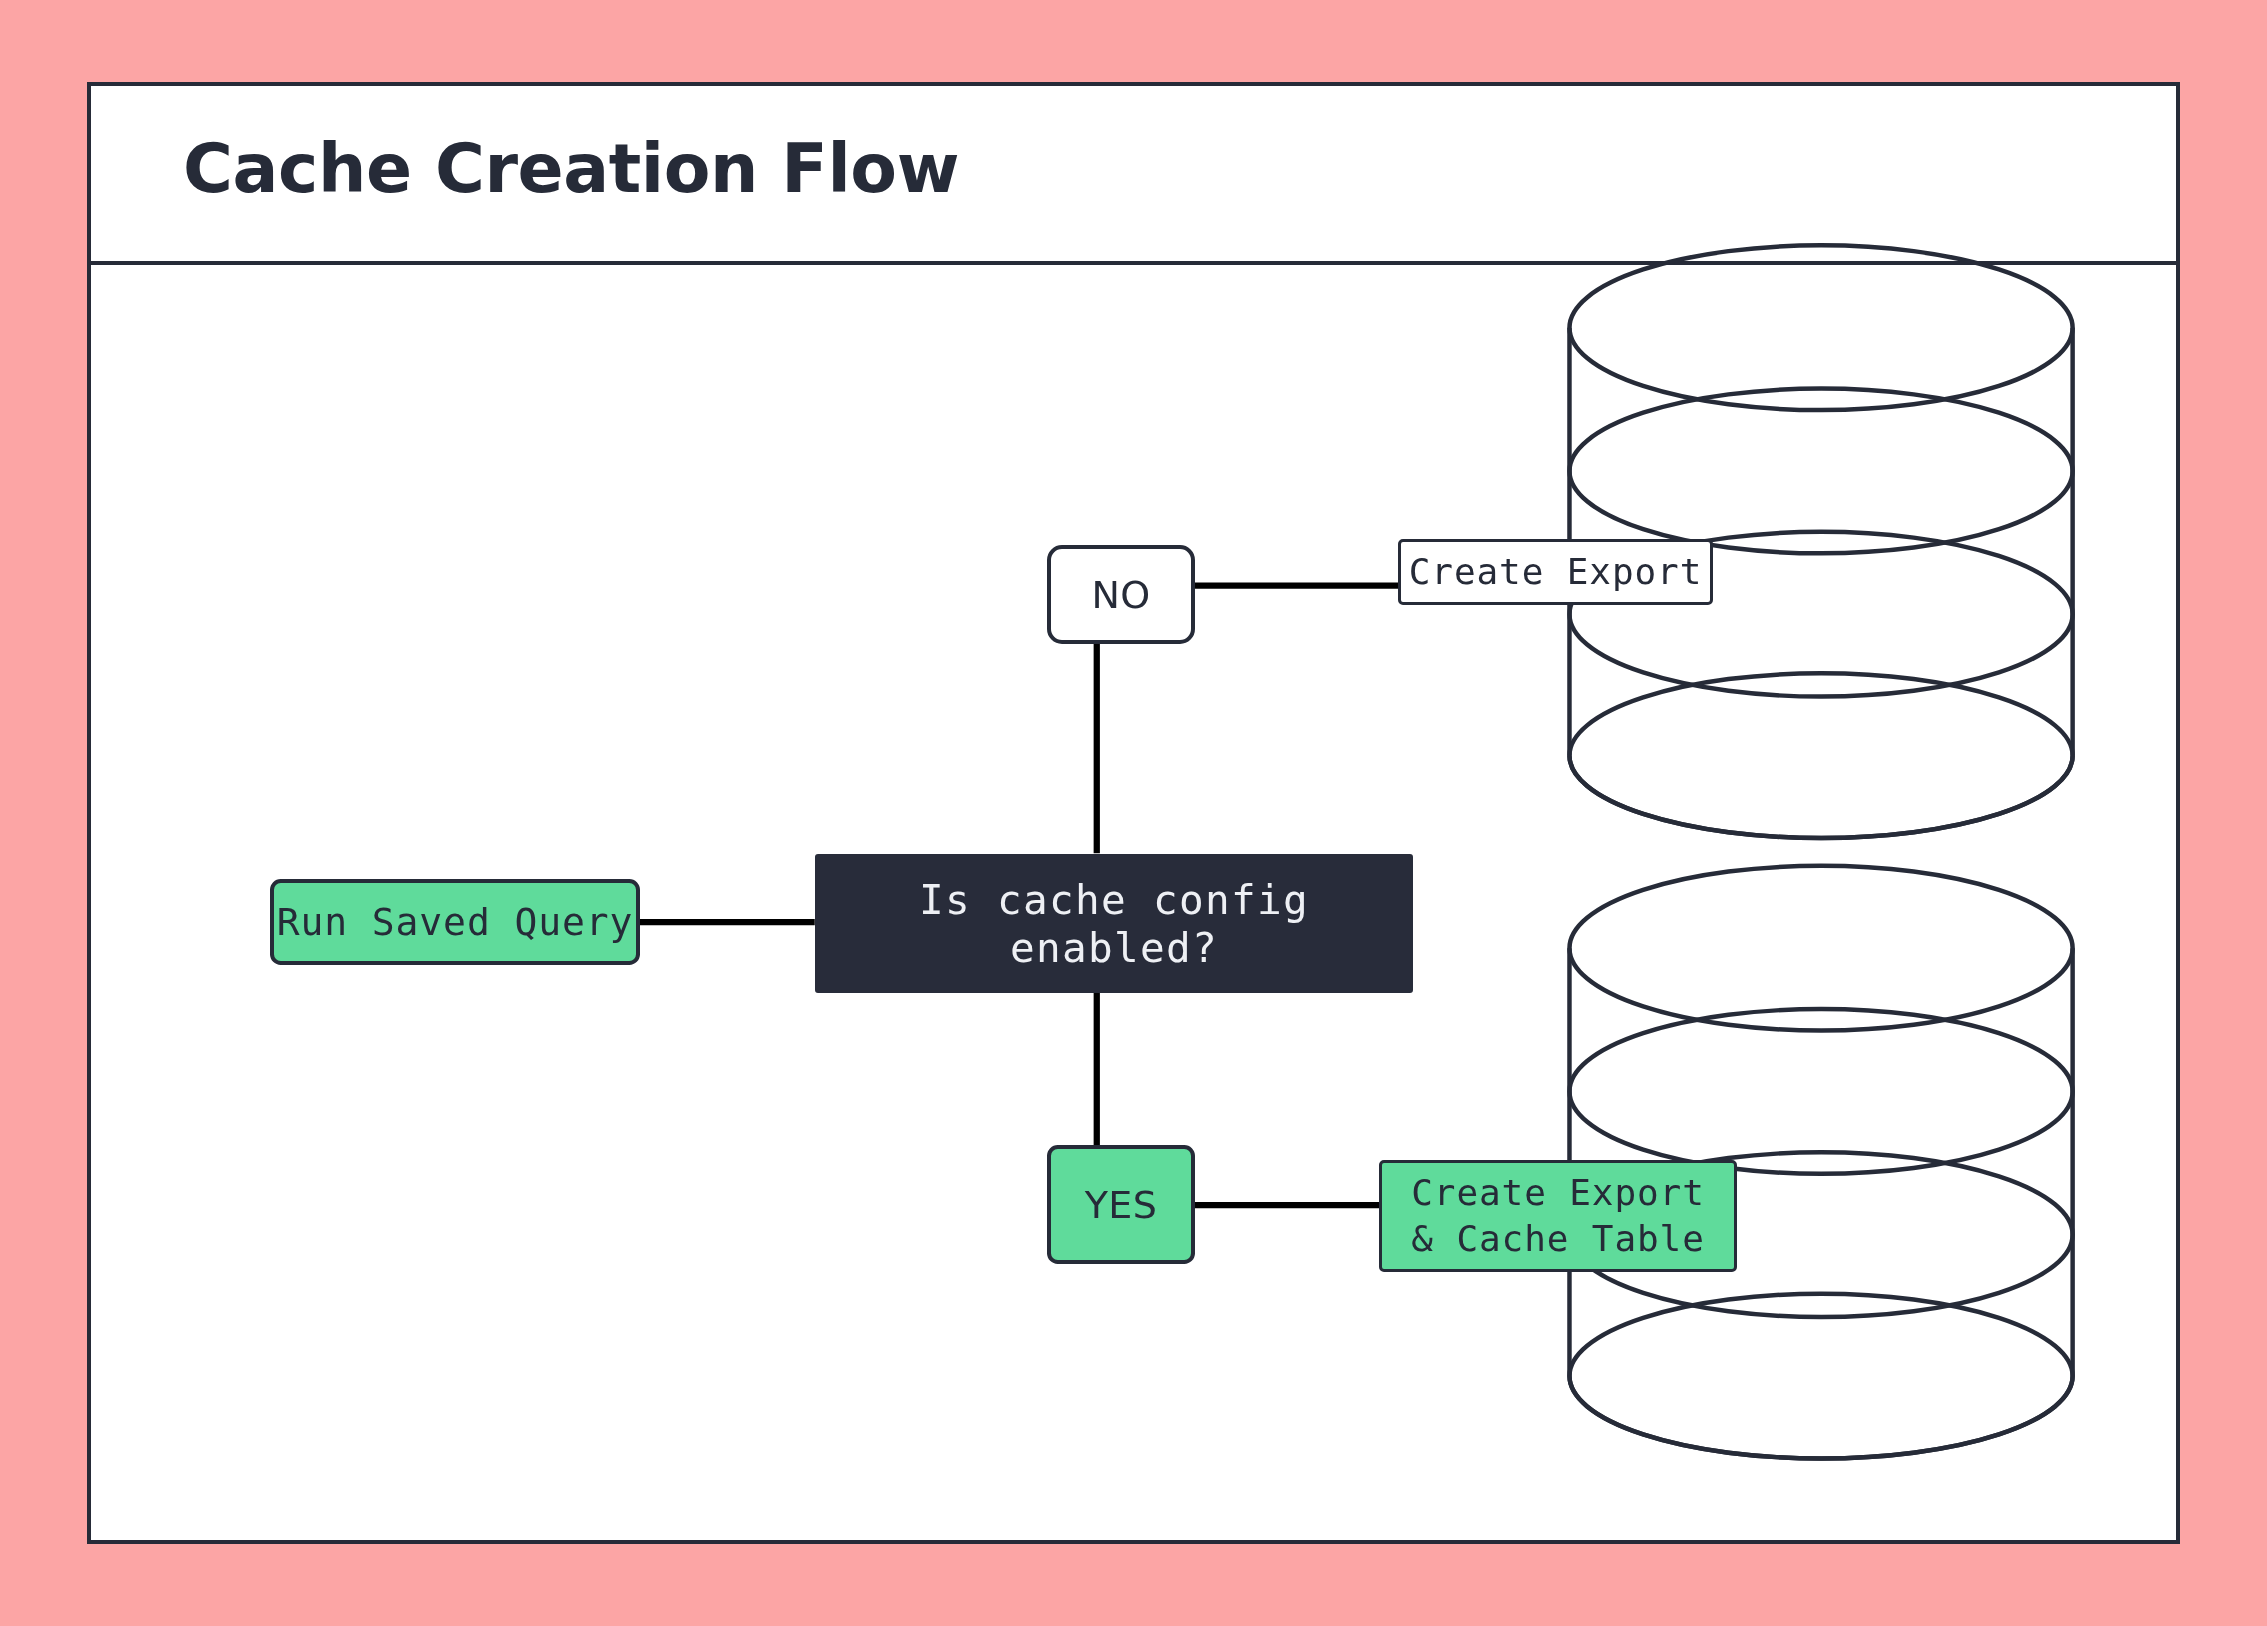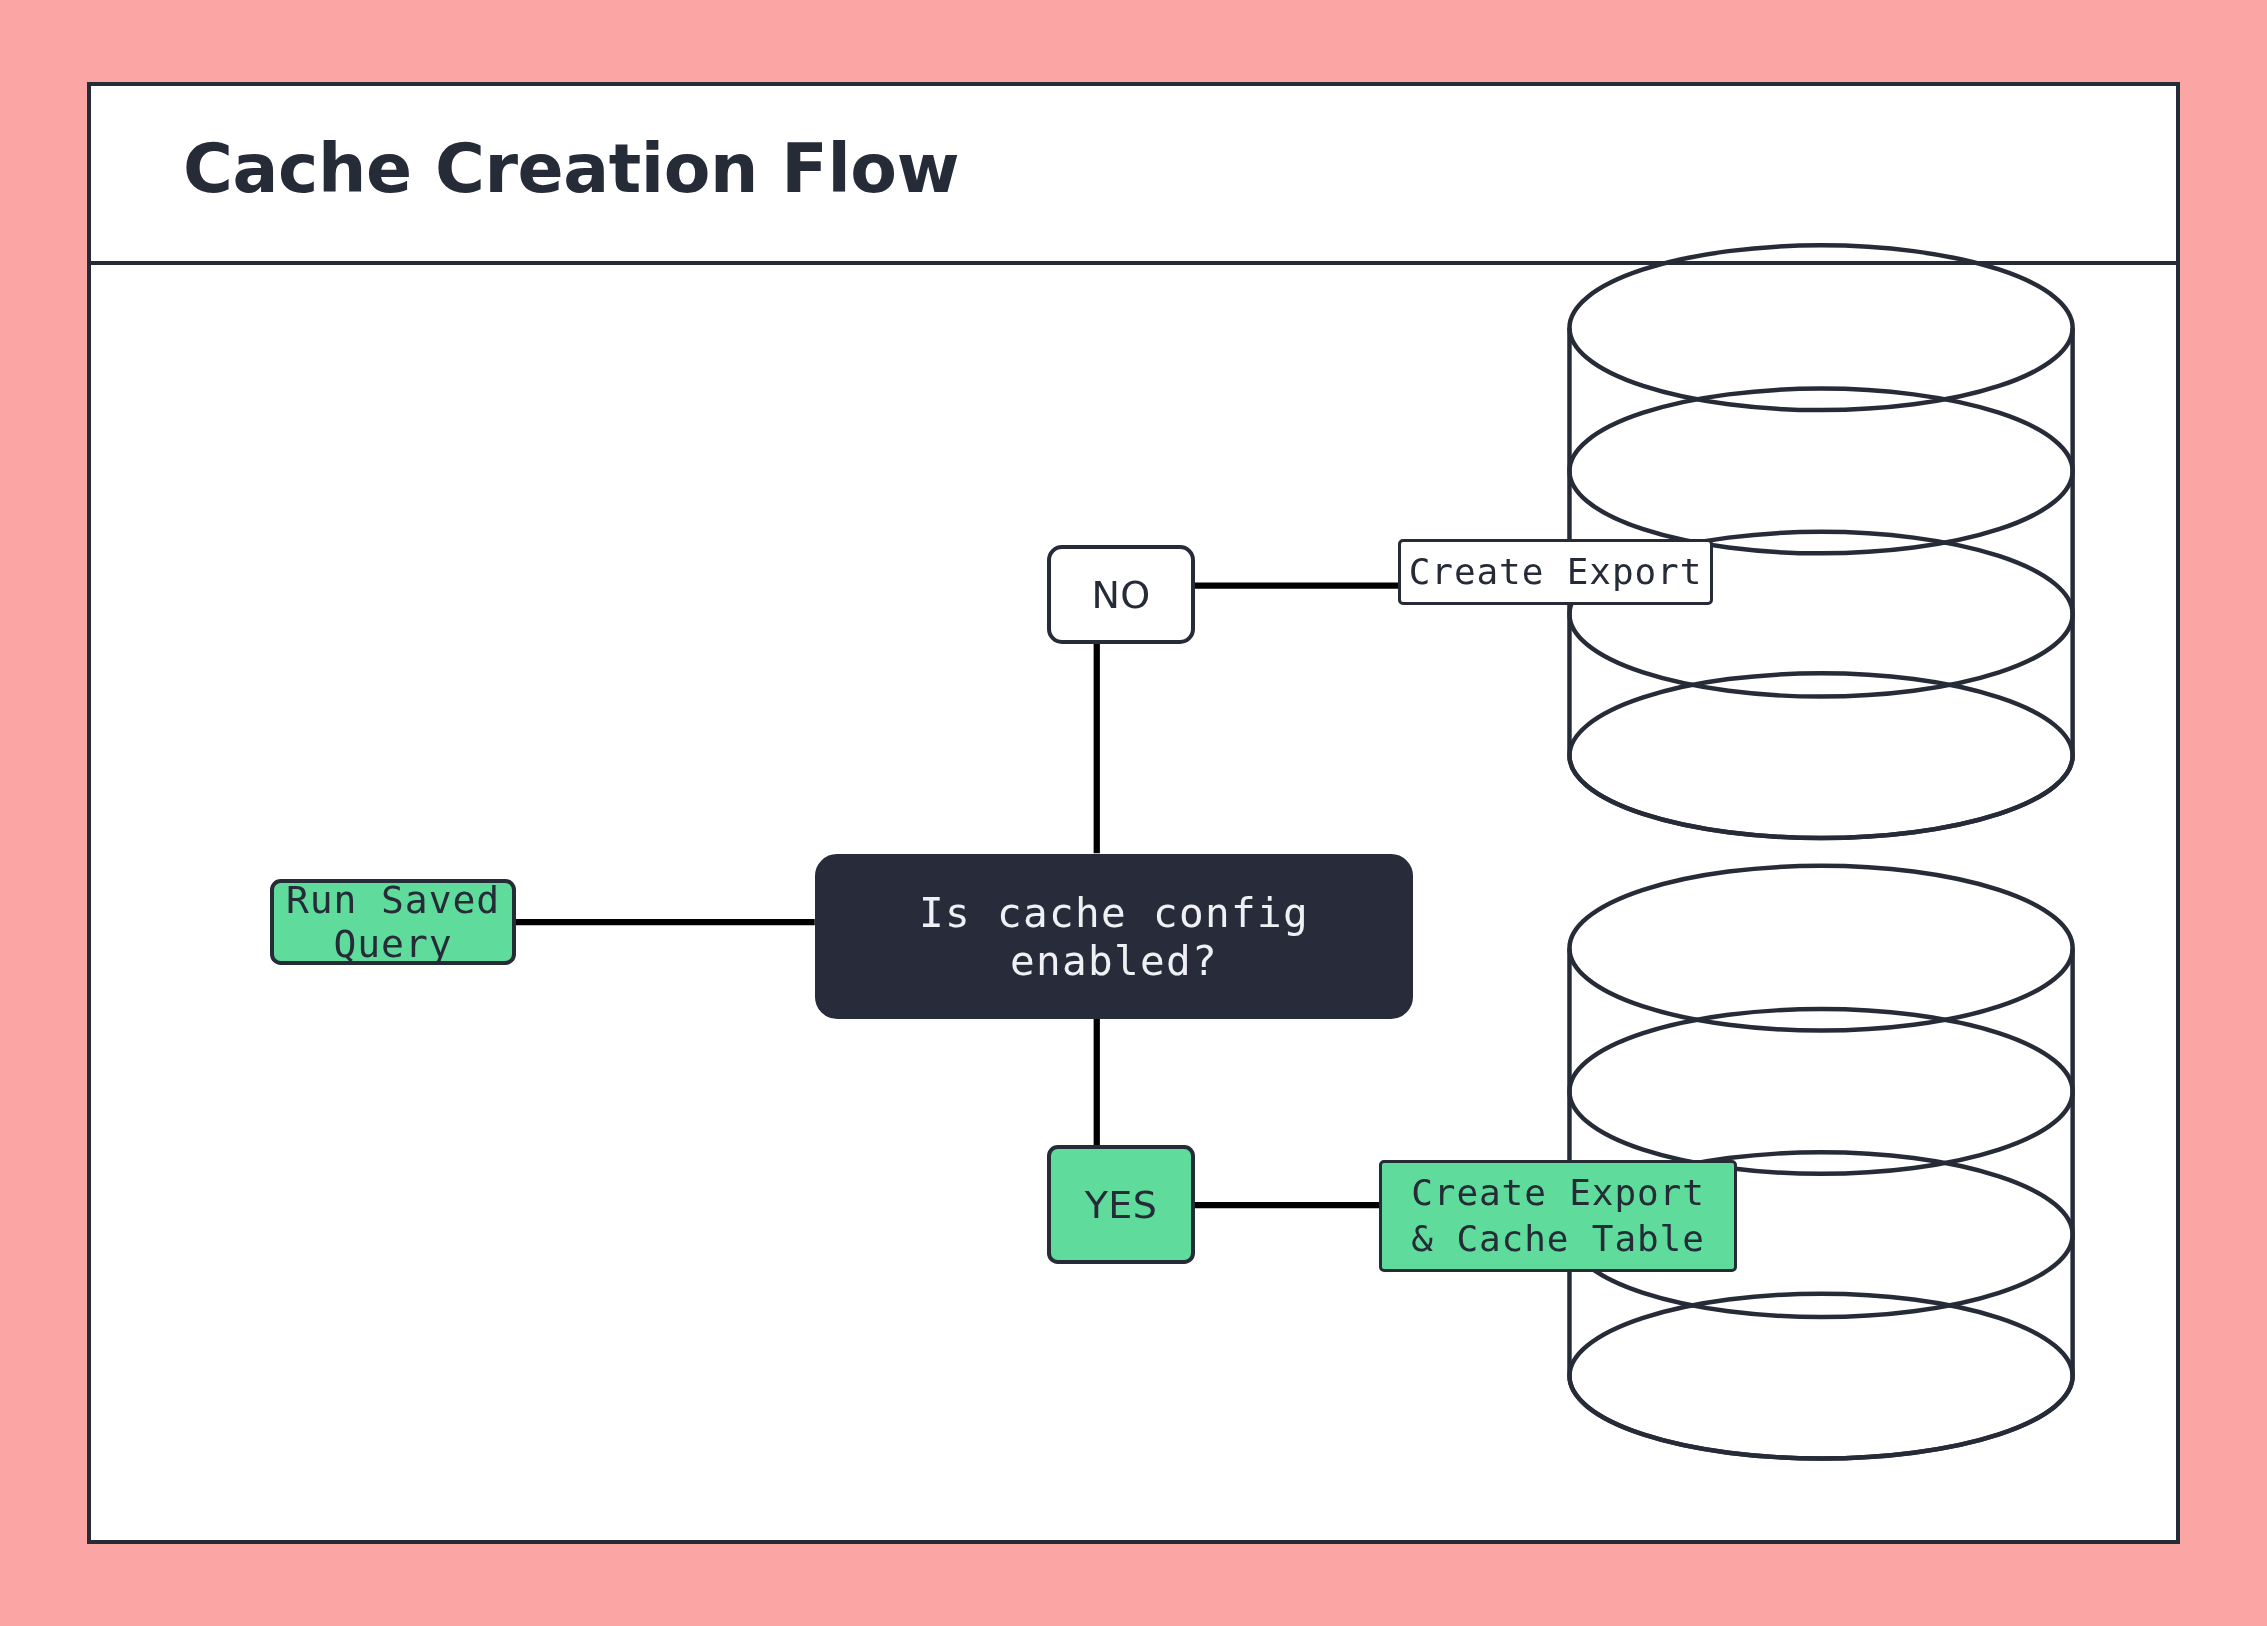--- a/index.html
+++ b/index.html
@@ -94,35 +94,35 @@
   .node-white {
     background: #ffffff;
     color: #262B38;
     border-radius: 15px;
   }
 
   
   #node-run-saved-query {
     left: 179px;
     top: 793px;
-    width: 246px;
+    width: 370px;
     height: 86px;
     font-size: 38px;
     letter-spacing: 0.9px;
   }
 
   
   #node-decision {
     left: 724px;
     top: 768px;
     width: 598px;
-    height: 165px;
+    height: 139px;
     font-size: 41px;
     letter-spacing: 1.3px;
-    border-radius: 22px;
+    border-radius: 3px;
   }
 
   
   .edge-label {
     font-family: "DejaVu Sans", "Liberation Sans", sans-serif;
     font-size: 38px;
     letter-spacing: 0.4px;
     font-weight: normal;
   }
   #node-no {

